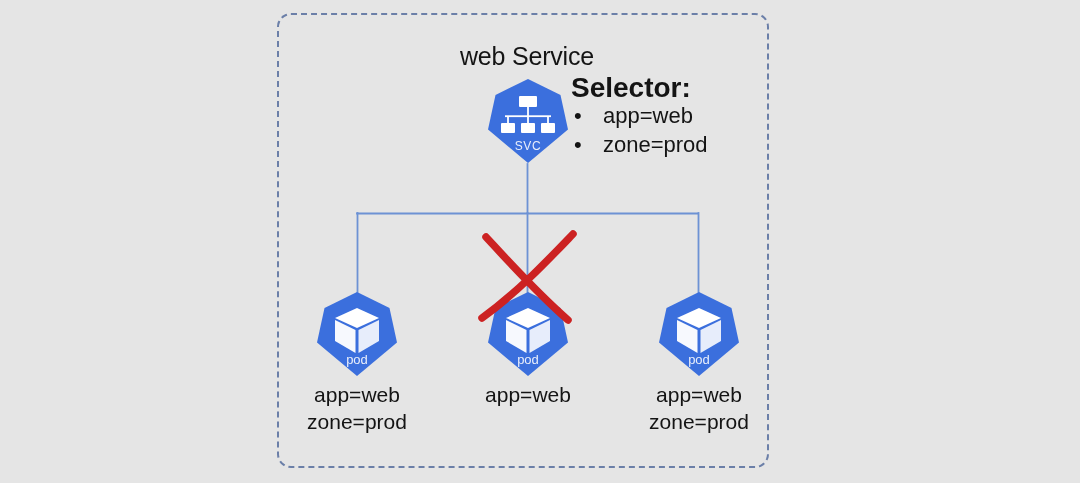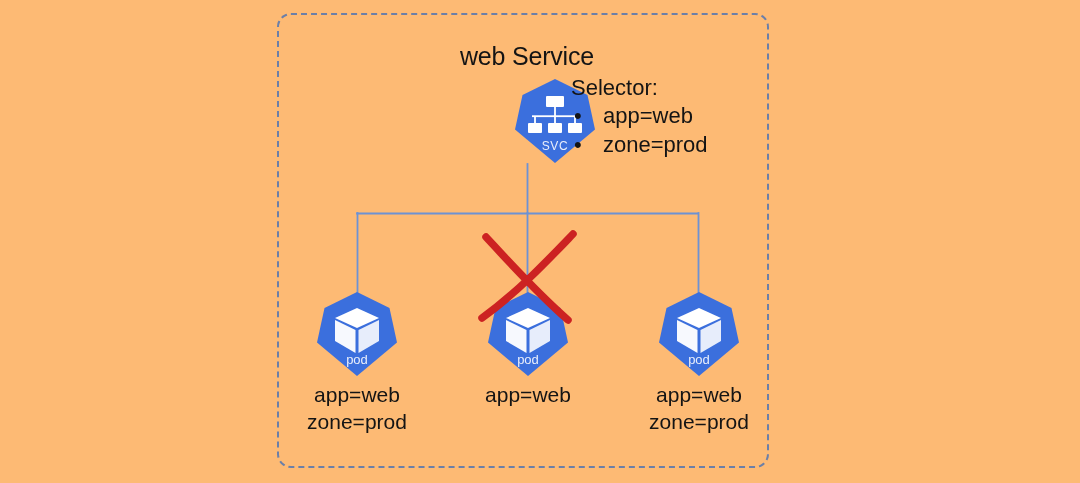--- a/index.html
+++ b/index.html
@@ -14,21 +14,21 @@
     height: 483px;
     font-family: "Liberation Sans", sans-serif;
     color: #111111;
     overflow: hidden;
   }
 
   #canvas {
     position: relative;
     width: 1080px;
     height: 483px;
-    background: #fdba74;
+    background: #e5e5e5;
   }
 
   
   .dashed-frame {
     position: absolute;
     left: 277px;
     top: 13px;
     width: 492px;
     height: 455px;
     border: 2px dashed #6b7fa8;
@@ -52,24 +52,25 @@
   }
 
   
   .selector-block {
     position: absolute;
     left: 571px;
     top: 74px;
     width: 210px;
   }
   .selector-heading {
-    font-size: 22px;
+    font-size: 28px;
     line-height: 27px;
     color: #141414;
     white-space: nowrap;
+    font-weight: bold;
   }
   .selector-list {
     list-style: none;
     margin: 0;
     padding: 0;
   }
   .selector-item {
     position: relative;
     font-size: 22px;
     line-height: 29px;
@@ -94,21 +95,21 @@
     width: 1080px;
     height: 483px;
     pointer-events: none;
   }
 
   
   .k8s-node {
     position: absolute;
   }
   .node-svc {
-    left: 514px;
+    left: 487px;
     top: 78px;
     width: 82px;
     height: 86px;
   }
   .node-pod-1 { left: 316px; top: 291px; width: 82px; height: 86px; }
   .node-pod-2 { left: 487px; top: 291px; width: 82px; height: 86px; }
   .node-pod-3 { left: 658px; top: 291px; width: 82px; height: 86px; }
 
   .k8s-node svg { display: block; width: 100%; height: 100%; }
 

